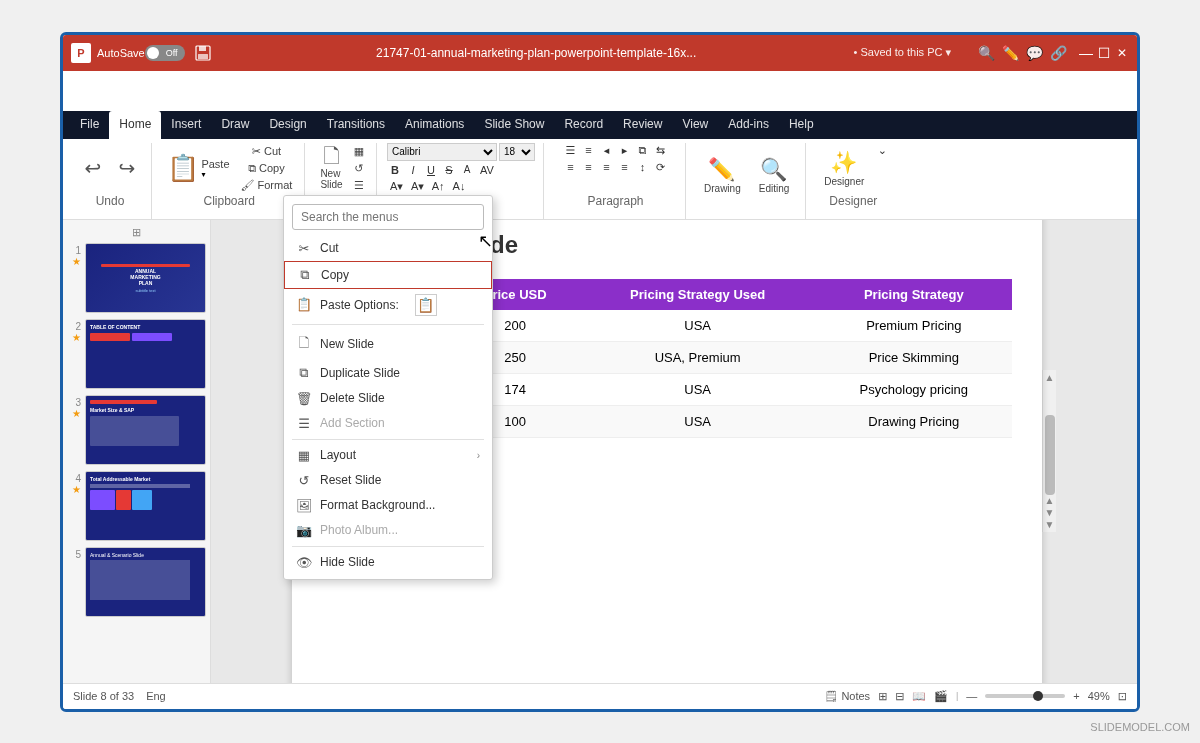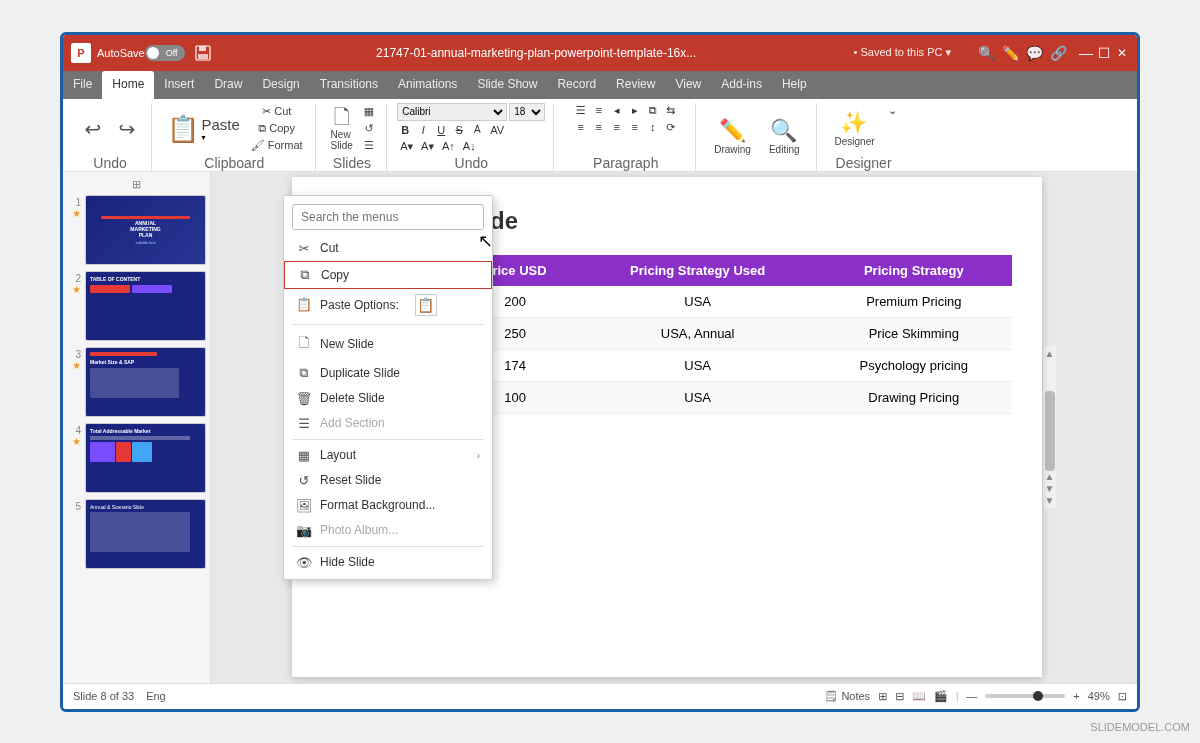--- a/index.html
+++ b/index.html
@@ -60,22 +60,23 @@
     .tb-icon-btn { width: 24px; height: 24px; display: flex; align-items: center; justify-content: center; cursor: pointer; opacity: 0.9; color: #fff; font-size: 14px; }
 
     
     .ribbon {
       background: #fff;
       border-bottom: 1px solid #ddd;
       flex-shrink: 0;
     }
     .ribbon-tabs {
       display: flex;
-      padding: 0 0;
-      background: #737373;
+      padding: 0 7px;
+      background: #0f172a;
+      margin-top: 40px;
     }
     .ribbon-tab {
       padding: 6px 10px;
       font-size: 12px;
       cursor: pointer;
       color: #fff;
       opacity: 0.85;
     }
     .ribbon-tab.active {
       background: #fff;
@@ -96,23 +97,23 @@
       display: flex;
       flex-direction: column;
       align-items: center;
       border-right: 1px solid #ddd;
       padding: 0 8px;
       min-width: 50px;
     }
     .ribbon-group:last-child { border-right: none; }
     .ribbon-group-items { display: flex; align-items: center; gap: 2px; flex: 1; }
     .ribbon-group-label {
-      font-size: 14px;
+      font-size: 12px;
       color: #666;
-      padding-bottom: 0;
+      padding-bottom: 11px;
       text-align: center;
     }
     .ribbon-btn {
       display: flex;
       flex-direction: column;
       align-items: center;
       padding: 3px 5px;
       cursor: pointer;
       border-radius: 3px;
       min-width: 32px;
@@ -447,21 +448,21 @@
           </div>
         </div>
         <div class="ribbon-group-label">Undo</div>
       </div>
 
       <div class="ribbon-group">
         <div class="ribbon-group-items">
           <div class="ribbon-btn" style="flex-direction:row; align-items:center;">
             <span class="icon" style="font-size:26px;">📋</span>
             <div style="display:flex;flex-direction:column;margin-left:2px;">
-              <span style="font-size:15px;color:#444;">Paste</span>
+              <span style="font-size:11px;color:#444;">Paste</span>
               <span style="font-size:8px;">▾</span>
             </div>
           </div>
           <div style="display:flex;flex-direction:column;gap:2px;">
             <div class="ribbon-btn-sm">✂ Cut</div>
             <div class="ribbon-btn-sm">⧉ Copy</div>
             <div class="ribbon-btn-sm">🖌 Format</div>
           </div>
         </div>
         <div class="ribbon-group-label">Clipboard</div>
@@ -655,21 +656,21 @@
           <tbody id="table-body">
           <tr>
       <td class="competitor-cell">mpetitor 1</td>
       <td>200</td>
       <td>USA</td>
       <td>Premium Pricing</td>
     </tr>
               <tr>
       <td class="competitor-cell">mpetitor 2</td>
       <td>250</td>
-      <td>USA, Annual</td>
+      <td>USA, Premium</td>
       <td>Price Skimming</td>
     </tr>
               <tr>
       <td class="competitor-cell">mpetitor 3</td>
       <td>174</td>
       <td>USA</td>
       <td>Psychology pricing</td>
     </tr>
               <tr>
       <td class="competitor-cell">mpetitor 4</td>

